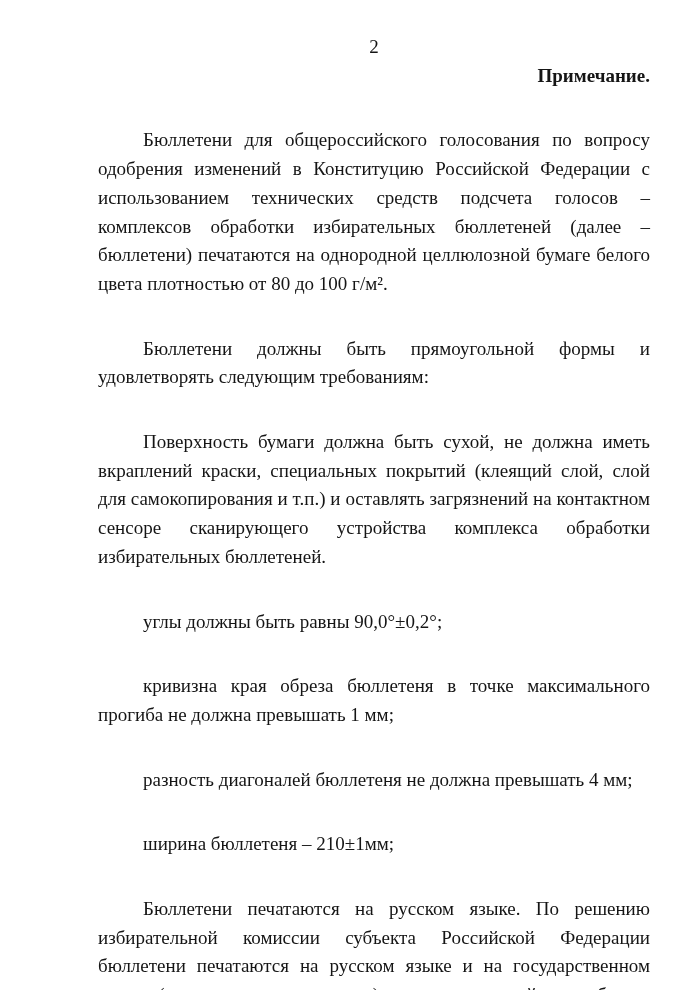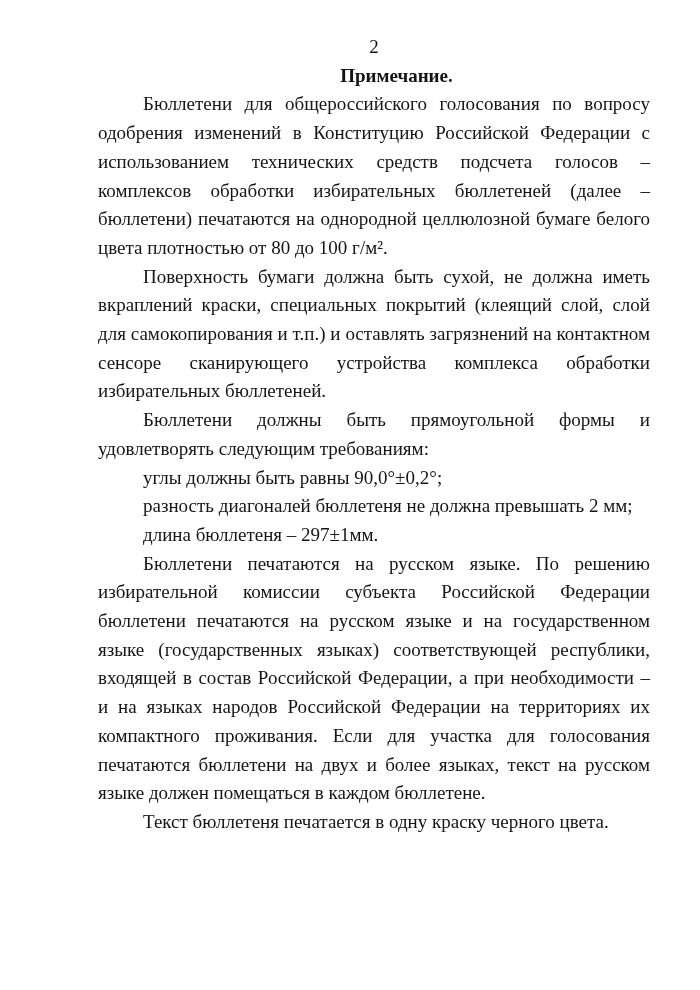--- a/index.html
+++ b/index.html
@@ -16,36 +16,38 @@
     padding: 33px 50px 0 98px;
     overflow: hidden;
   }
   .page-number {
     text-align: center;
     font-size: 19px;
   }
   .heading {
     font-weight: bold;
     text-indent: 45px;
-    text-align: center;
+    text-align: right;
   }
   .para {
     text-indent: 45px;
     text-align: justify;
+    margin-top: 36px;
   }
 </style>
 </head>
 <body>
 
 <div class="page">
   <div class="page-number">2</div>
   <p class="heading">Примечание.</p>
   <div>
       <p class="para">Бюллетени для общероссийского голосования по вопросу одобрения изменений в Конституцию Российской Федерации с использованием технических средств подсчета голосов – комплексов обработки избирательных бюллетеней (далее – бюллетени) печатаются на однородной целлюлозной бумаге белого цвета плотностью от 80 до 100 г/м².</p>
+      <p class="para">Бюллетени должны быть прямоугольной формы и удовлетворять следующим требованиям:</p>
       <p class="para">Поверхность бумаги должна быть сухой, не должна иметь вкраплений краски, специальных покрытий (клеящий слой, слой для самокопирования и т.п.) и оставлять загрязнений на контактном сенсоре сканирующего устройства комплекса обработки избирательных бюллетеней.</p>
-      <p class="para">Бюллетени должны быть прямоугольной формы и удовлетворять следующим требованиям:</p>
       <p class="para">углы должны быть равны 90,0°±0,2°;</p>
-      <p class="para">разность диагоналей бюллетеня не должна превышать 2 мм;</p>
-      <p class="para">длина бюллетеня – 297±1мм.</p>
+      <p class="para">кривизна края обреза бюллетеня в точке максимального прогиба не должна превышать 1 мм;</p>
+      <p class="para">разность диагоналей бюллетеня не должна превышать 4 мм;</p>
+      <p class="para">ширина бюллетеня – 210±1мм;</p>
       <p class="para">Бюллетени печатаются на русском языке. По решению избирательной комиссии субъекта Российской Федерации бюллетени печатаются на русском языке и на государственном языке (государственных языках) соответствующей республики, входящей в состав Российской Федерации, а при необходимости – и на языках народов Российской Федерации на территориях их компактного проживания. Если для участка для голосования печатаются бюллетени на двух и более языках, текст на русском языке должен помещаться в каждом бюллетене.</p>
       <p class="para">Текст бюллетеня печатается в одну краску черного цвета.</p>
     </div>
 </div>
 
 </body></html>

